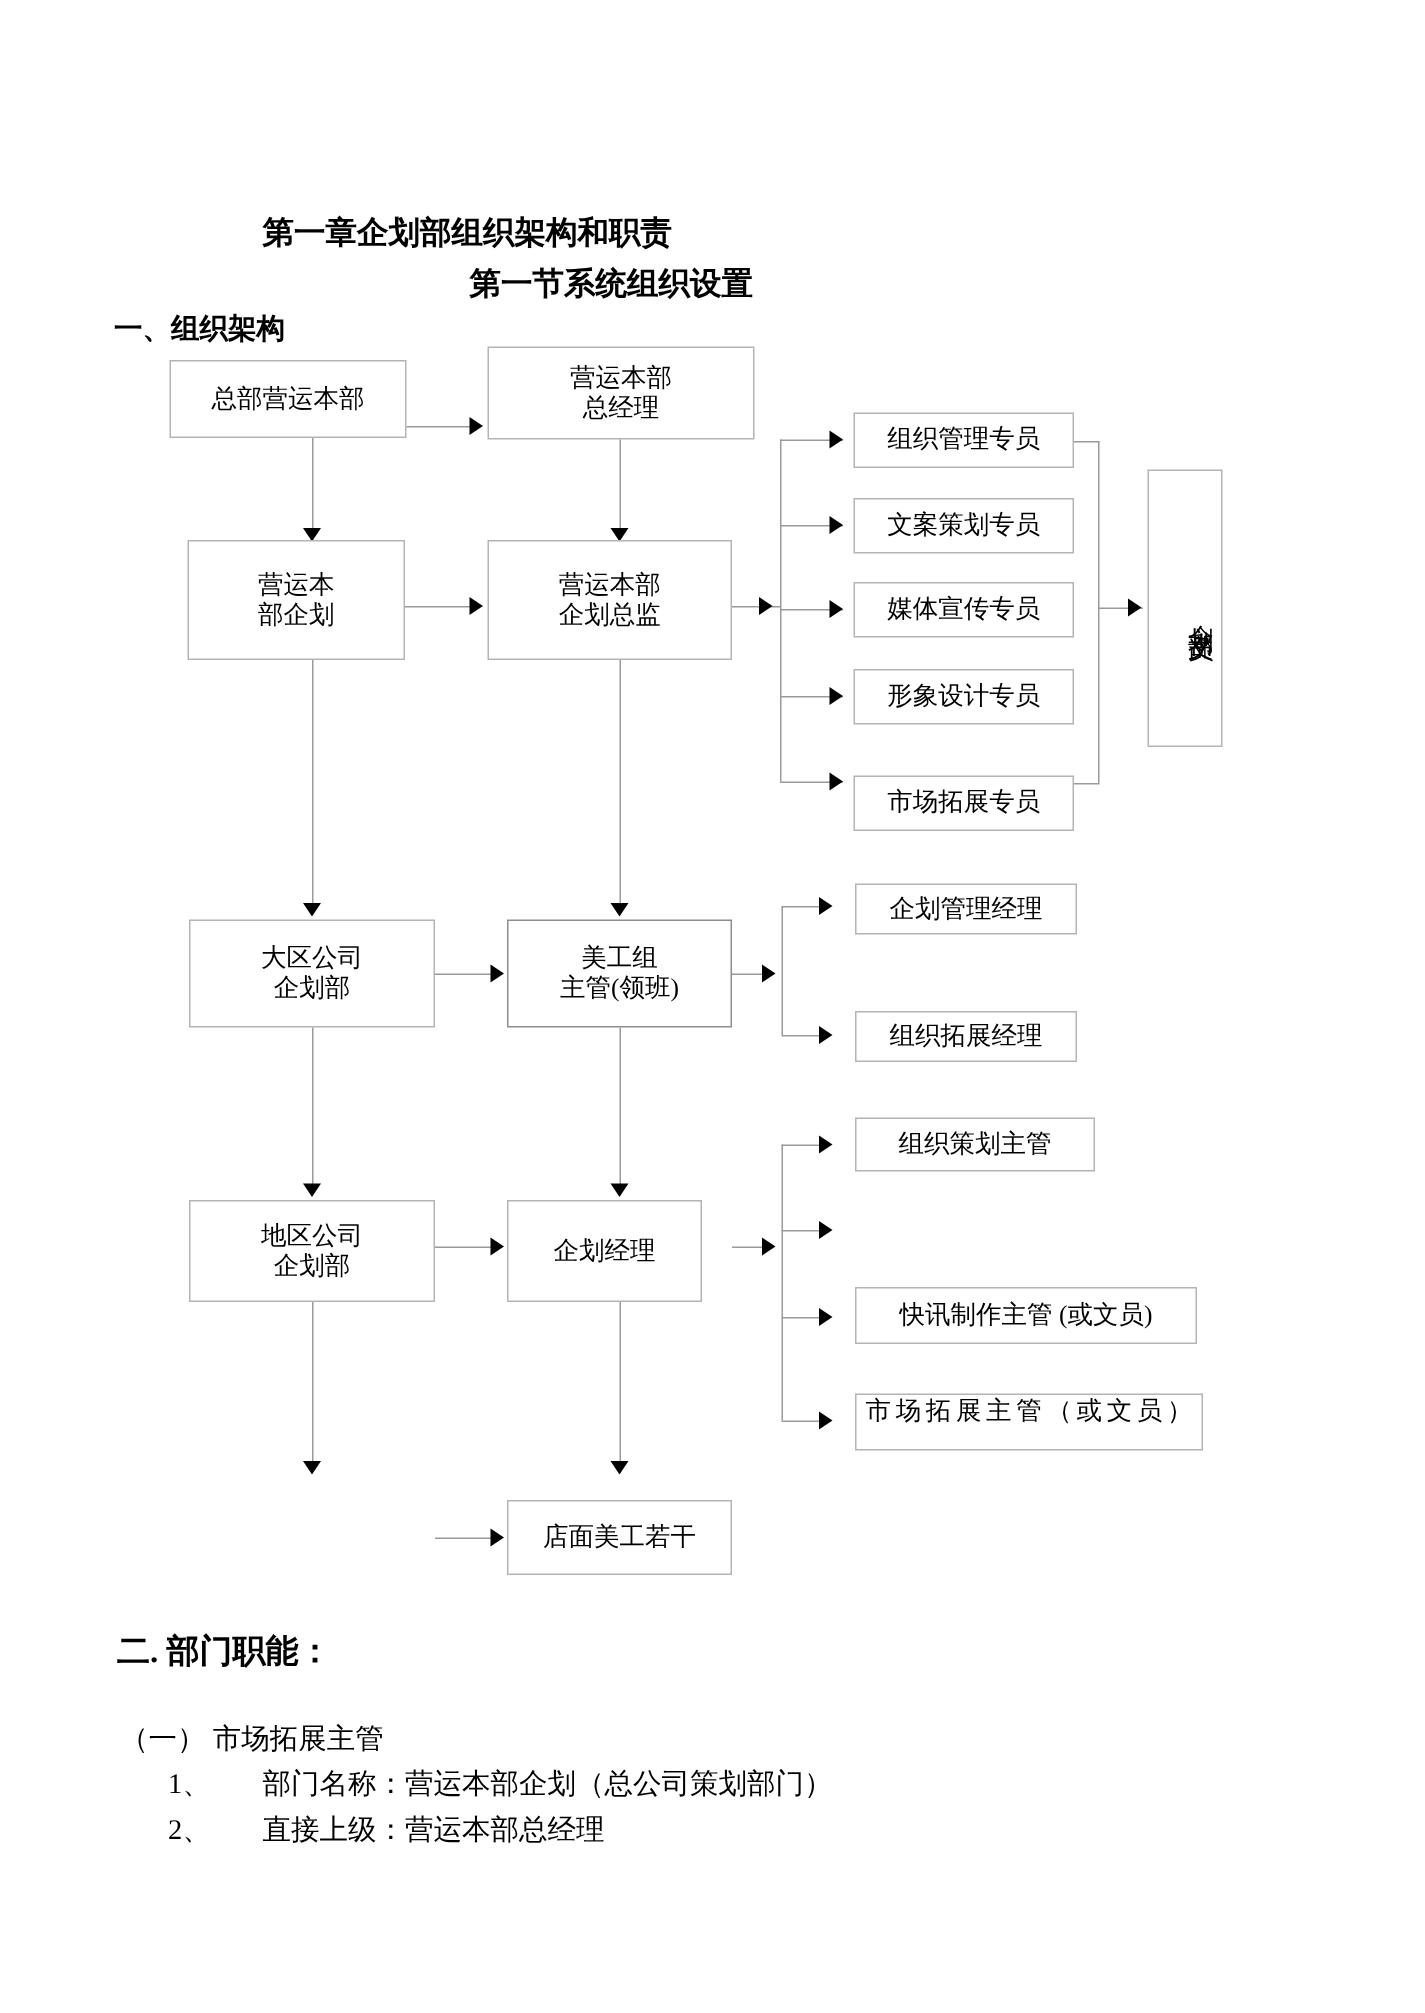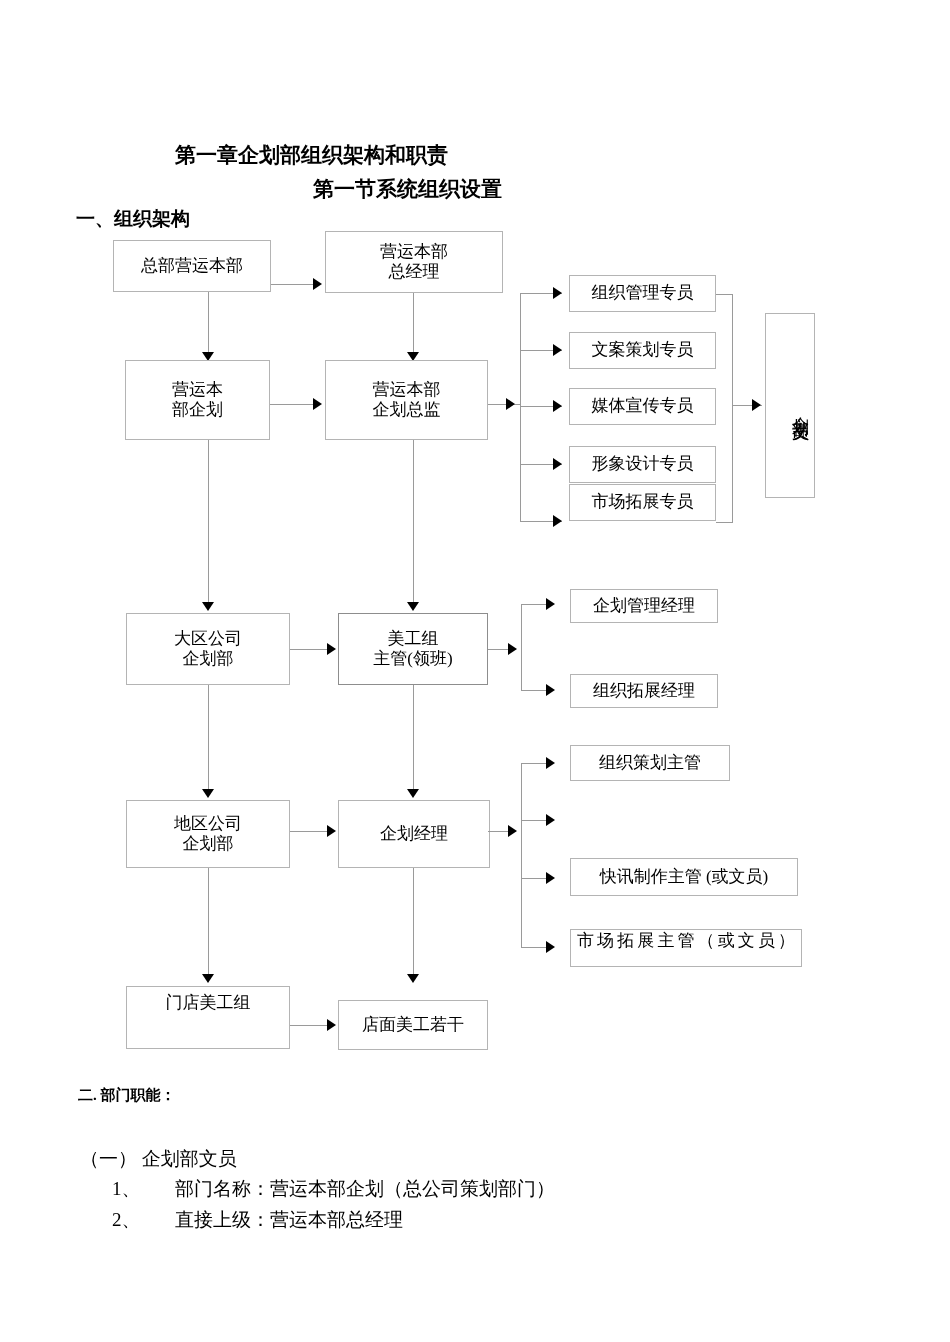--- a/index.html
+++ b/index.html
@@ -22,21 +22,21 @@
   .title-2 {
     position:absolute; left:313px; top:175px;
     font-size:21px; font-weight:bold; white-space:nowrap;
   }
   .sec-head {
     position:absolute; left:76px; top:206px;
     font-size:19px; font-weight:bold; white-space:nowrap;
   }
   .sec-head-2 {
     position:absolute; left:78px; top:1086px;
-    font-size:15px; font-weight:bold; white-space:nowrap;
+    font-size:22px; font-weight:bold; white-space:nowrap;
   }
 
   
   .btext {
     position:absolute; font-size:19px; white-space:nowrap;
     font-family:"Liberation Serif","DejaVu Serif",serif;
   }
 
   
   .box {
@@ -160,21 +160,21 @@
   </div>
   <div class="box" style="left:569px; top:332px; width:147px; height:37px;">
     <span class="inner">文案策划专员</span>
   </div>
   <div class="box" style="left:569px; top:446px; width:147px; height:37px;">
     <span class="inner">形象设计专员</span>
   </div>
   <div class="box" style="left:569px; top:388px; width:147px; height:37px;">
     <span class="inner">媒体宣传专员</span>
   </div>
-  <div class="box" style="left:569px; top:484px; width:147px; height:37px;">
+  <div class="box" style="left:569px; top:517px; width:147px; height:37px;">
     <span class="inner">市场拓展专员</span>
   </div>
 
   <div class="hline" style="left:716px; top:294px; width:17px;"></div>
   <div class="hline" style="left:716px; top:522px; width:17px;"></div>
   <div class="vline" style="left:732px; top:294px; height:228px;"></div>
   <div class="hline" style="left:732px; top:405px; width:30px;"></div>
   <div class="arr-r" style="left:752px; top:399px;"></div>
 
   <div class="box vert" style="left:765px; top:313px; width:50px; height:185px;">
@@ -220,21 +220,21 @@
   <div class="arr-d" style="left:202px; top:789px;"></div>
 
   <div class="vline" style="left:413px; top:685px; height:110px;"></div>
   <div class="arr-d" style="left:407px; top:789px;"></div>
 
   <div class="box" style="left:126px; top:800px; width:164px; height:68px; white-space:pre-line;">
     <span class="inner">地区公司
 企划部</span>
   </div>
 
-  <div class="box" style="left:338px; top:800px; width:152px; height:68px;">
+  <div class="box" style="left:338px; top:800px; width:130px; height:68px;">
     <span class="inner">企划经理</span>
   </div>
 
   <div class="hline" style="left:290px; top:831px; width:38px;"></div>
   <div class="arr-r" style="left:327px; top:825px;"></div>
 
   <div class="hline" style="left:488px; top:831px; width:28px;"></div>
   <div class="arr-r" style="left:508px; top:825px;"></div>
 
   <div class="vline" style="left:521px; top:763px; height:184px;"></div>
@@ -259,34 +259,31 @@
   <div class="box justify" style="left:570px; top:929px; width:232px; height:38px;">
     <span class="inner">市场拓展主管（或文员）</span>
   </div>
 
   <div class="vline" style="left:208px; top:868px; height:112px;"></div>
   <div class="arr-d" style="left:202px; top:974px;"></div>
 
   <div class="vline" style="left:413px; top:868px; height:112px;"></div>
   <div class="arr-d" style="left:407px; top:974px;"></div>
 
-  <div class="box top" style="left:126px; top:986px; width:164px; height:63px;">
-    <span class="inner" style="padding-top:6px;">门店美工组</span>
-  </div>
 
   <div class="box" style="left:338px; top:1000px; width:150px; height:50px;">
     <span class="inner">店面美工若干</span>
   </div>
 
   <div class="hline" style="left:290px; top:1025px; width:38px;"></div>
   <div class="arr-r" style="left:327px; top:1019px;"></div>
 
   <div class="sec-head-2">二. 部门职能：</div>
 
-  <div class="btext" style="left:80px; top:1146px;">（一）  企划部文员</div>
+  <div class="btext" style="left:80px; top:1146px;">（一）  市场拓展主管</div>
 
   <div class="btext" style="left:112px; top:1176px;">1、</div>
   <div class="btext" style="left:175px; top:1176px;">部门名称：营运本部企划（总公司策划部门）</div>
 
   <div class="btext" style="left:112px; top:1207px;">2、</div>
   <div class="btext" style="left:175px; top:1207px;">直接上级：营运本部总经理</div>
 
 </div>
 
 </body></html>

